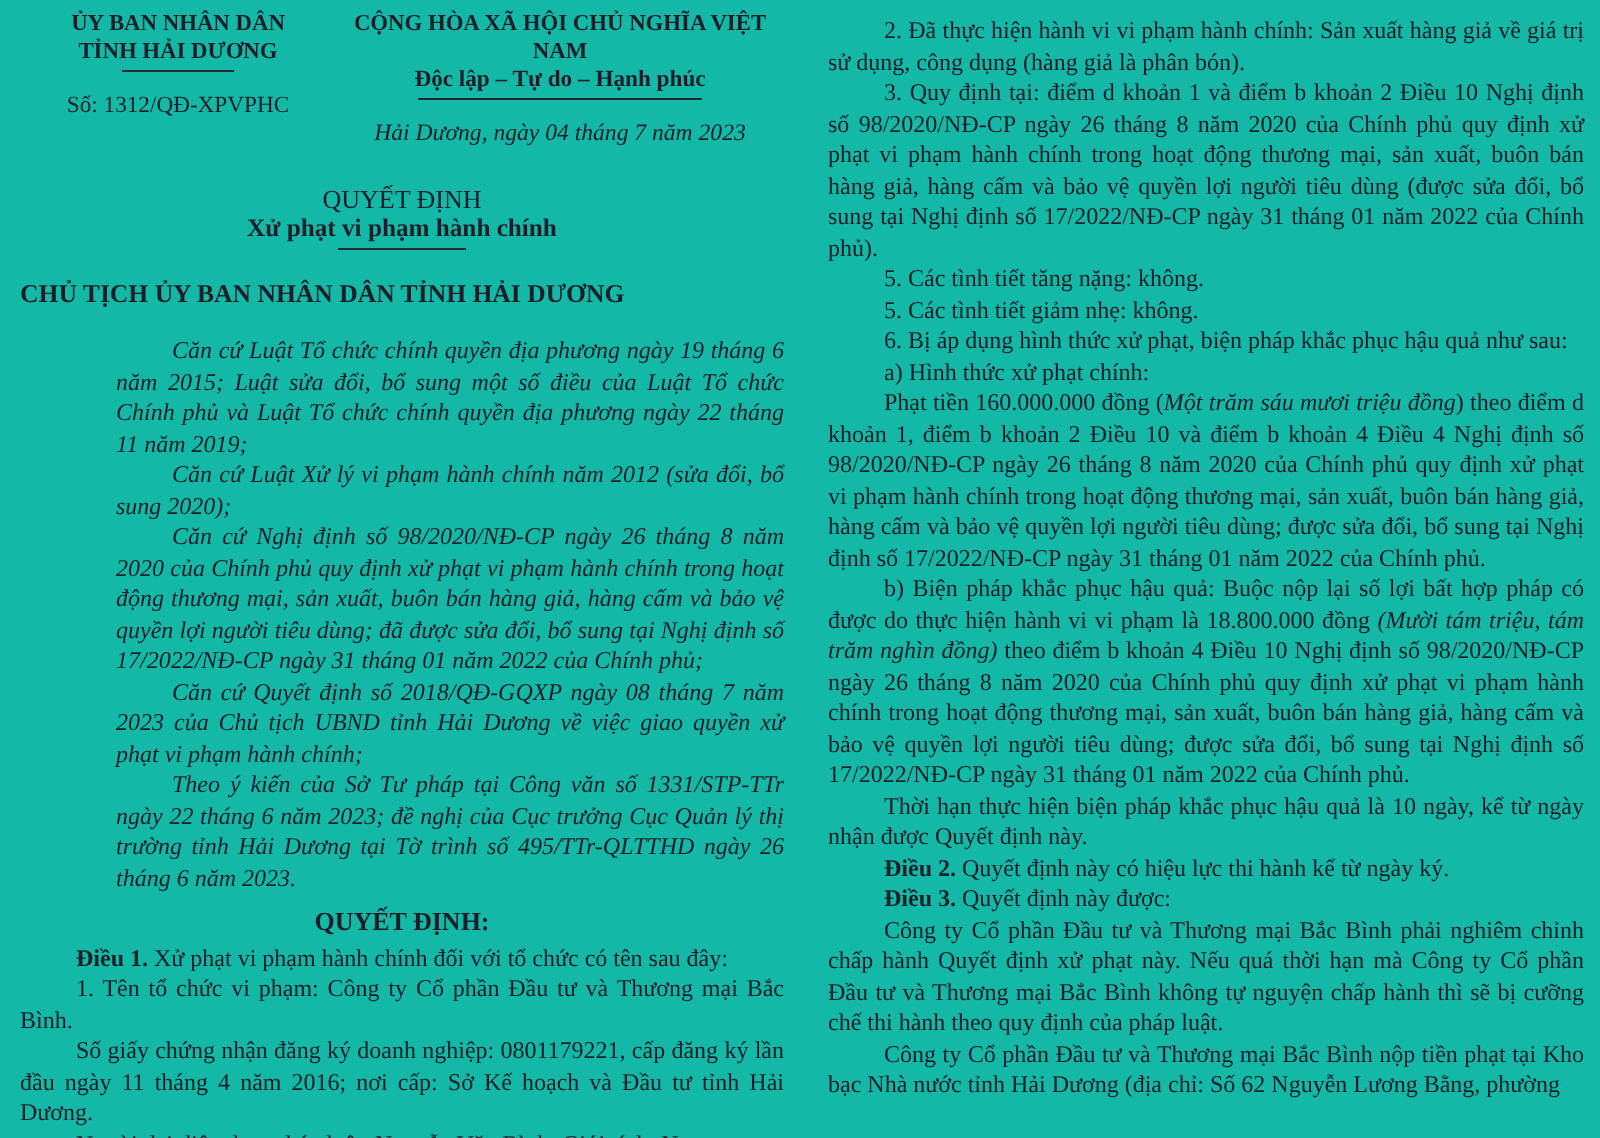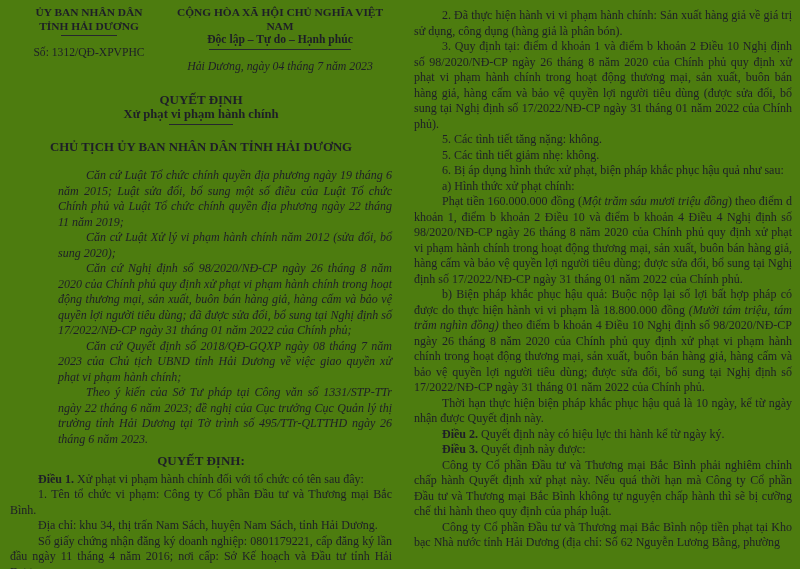--- a/index.html
+++ b/index.html
@@ -5,21 +5,21 @@
   html, body {
     margin: 0;
     padding: 0;
     background: #ffffff;
   }
   .page {
     position: relative;
     width: 800px;
     height: 569px;
     box-sizing: border-box;
-    background: #4d7c0f;
+    background: #14b8a6;
     color: #1e1e28;
     font-family: "Liberation Serif", "DejaVu Serif", serif;
     font-size: 12px;
     line-height: 15.5px;
     display: flex;
     padding: 6px 8px 0 10px;
     overflow: hidden;
   }
   .col-left  { width: 382px; flex: 0 0 382px; }
   .col-gap   { width: 22px;  flex: 0 0 22px; }
@@ -30,24 +30,24 @@
   .hdr-left  { width: 158px; text-align: center; }
   .hdr-right { flex: 1; text-align: center; }
   .hdr-bold  { font-weight: bold; font-size: 11.4px; line-height: 13.5px; }
   .motto     { font-weight: bold; font-size: 11.6px; line-height: 14px; }
   .rule-short { border-top: 1.2px solid #26262e; width: 56px; margin: 2px auto 0 auto; height: 0; }
   .rule-motto { border-top: 1.2px solid #26262e; width: 142px; margin: 2px auto 0 auto; height: 0; }
   .doc-number { margin-top: 9px; font-size: 11.6px; }
   .place-date { margin-top: 9px; font-style: italic; font-size: 11.8px; }
 
   
-  .doc-title     { margin-top: 17px; text-align: center; font-weight: bold; font-size: 13px; line-height: 15px; }
+  .doc-title     { margin-top: 17px; text-align: center; font-weight: normal; font-size: 13px; line-height: 15px; }
   .doc-subtitle  { text-align: center; font-weight: bold; font-size: 12.6px; line-height: 15px; }
   .rule-subtitle { border-top: 1.2px solid #26262e; width: 64px; margin: 2px auto 0 auto; height: 0; }
-  .doc-authority { margin-top: 15px; margin-bottom: 13px; text-align: center; font-weight: bold; font-size: 12.8px; }
+  .doc-authority { margin-top: 15px; margin-bottom: 13px; font-weight: bold; font-size: 12.8px; }
   .decision-heading { text-align: center; font-weight: bold; font-size: 13px; margin: 6px 0 3px 0; }
 
   
   .paras p {
     margin: 0;
     text-indent: 28px;
     text-align: justify;
   }
   .paras span.b { font-weight: bold; }
   .paras span.i { font-style: italic; }
@@ -87,21 +87,20 @@
         <p><span>Căn cứ Nghị định số 98/2020/NĐ-CP ngày 26 tháng 8 năm 2020 của Chính phủ quy định xử phạt vi phạm hành chính trong hoạt động thương mại, sản xuất, buôn bán hàng giả, hàng cấm và bảo vệ quyền lợi người tiêu dùng; đã được sửa đổi, bổ sung tại Nghị định số 17/2022/NĐ-CP ngày 31 tháng 01 năm 2022 của Chính phủ;</span></p>
         <p><span>Căn cứ Quyết định số 2018/QĐ-GQXP ngày 08 tháng 7 năm 2023 của Chủ tịch UBND tỉnh Hải Dương về việc giao quyền xử phạt vi phạm hành chính;</span></p>
         <p><span>Theo ý kiến của Sở Tư pháp tại Công văn số 1331/STP-TTr ngày 22 tháng 6 năm 2023; đề nghị của Cục trưởng Cục Quản lý thị trường tỉnh Hải Dương tại Tờ trình số 495/TTr-QLTTHD ngày 26 tháng 6 năm 2023.</span></p>
       </div>
 
     <div class="decision-heading">QUYẾT ĐỊNH:</div>
 
     <div class="paras">
         <p><span class="b">Điều 1.</span><span> Xử phạt vi phạm hành chính đối với tổ chức có tên sau đây:</span></p>
         <p><span>1. Tên tổ chức vi phạm: Công ty Cổ phần Đầu tư và Thương mại Bắc Bình.</span></p>
-        <p><span>Địa chỉ: khu 34, thị trấn Nam Sách, huyện Nam Sách, tỉnh Hải Dương.</span></p>
         <p><span>Số giấy chứng nhận đăng ký doanh nghiệp: 0801179221, cấp đăng ký lần đầu ngày 11 tháng 4 năm 2016; nơi cấp: Sở Kế hoạch và Đầu tư tỉnh Hải Dương.</span></p>
         <p><span>Người đại diện theo pháp luật: Nguyễn Văn Bình; Giới tính: Nam.</span></p>
       </div>
   </div>
 
   <div class="col-gap"></div>
 
   <div class="col-right">
     <div class="paras">
         <p><span>2. Đã thực hiện hành vi vi phạm hành chính: Sản xuất hàng giả về giá trị sử dụng, công dụng (hàng giả là phân bón).</span></p>

